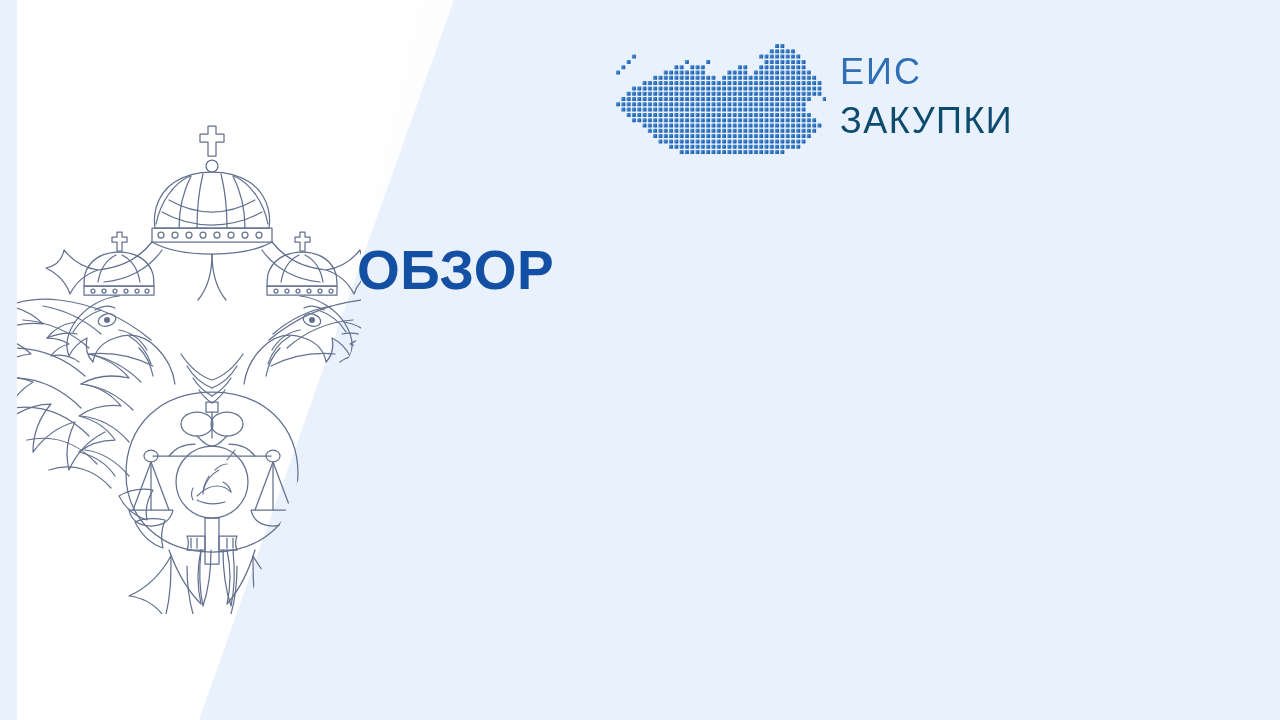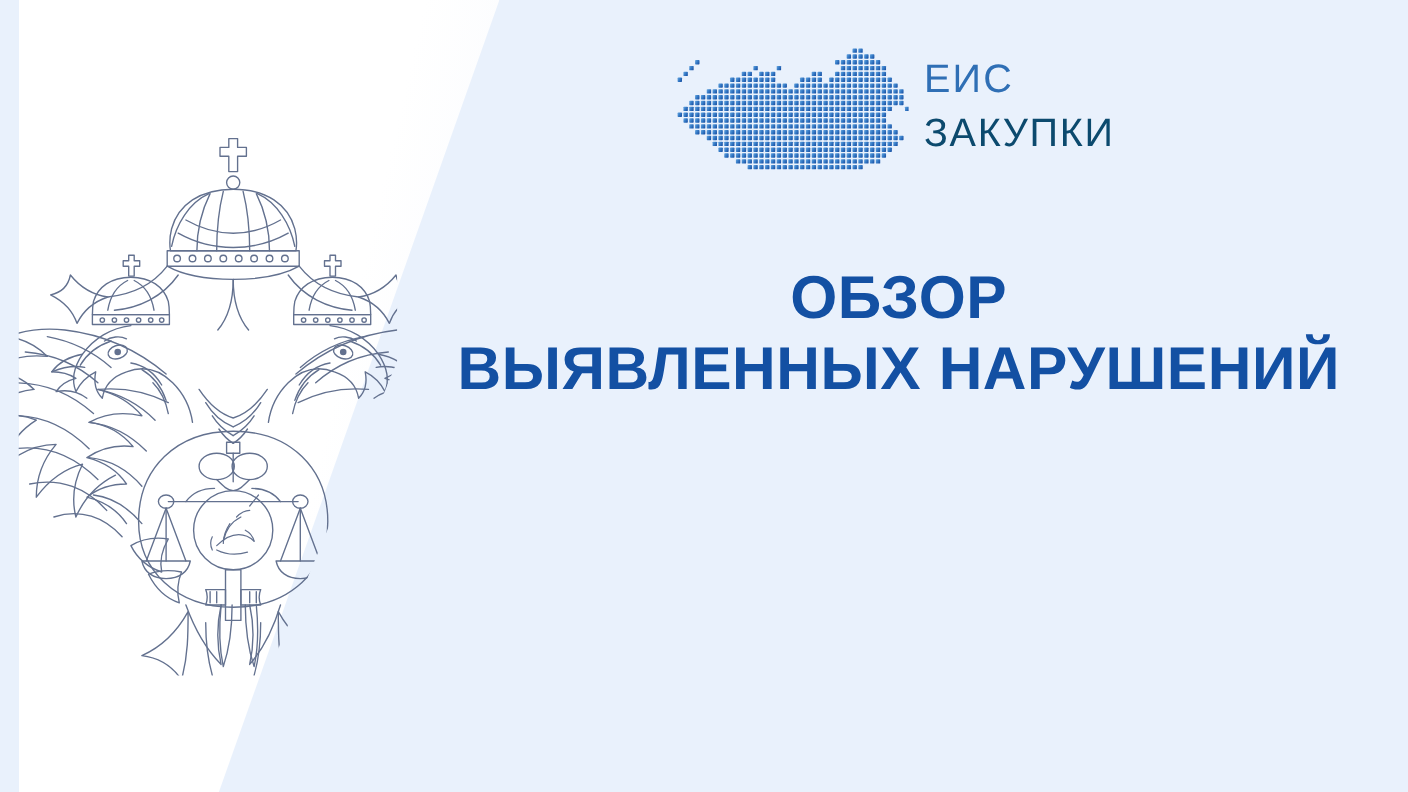--- a/index.html
+++ b/index.html
@@ -42,21 +42,21 @@
     font-family:"Liberation Sans","DejaVu Sans",sans-serif;
   }
   .logo-zak{
     font-size:36px;letter-spacing:1.5px;color:#0c4a6e;font-weight:400;margin-top:13px;
     font-family:"Liberation Sans","DejaVu Sans",sans-serif;
   }
 
   
   .title-block{
     position:absolute;left:340px;top:238px;width:920px;
-    text-align:center;color:#1350a3;font-weight:bold;
+    color:#1350a3;font-weight:bold;
     font-size:55px;line-height:1.18;letter-spacing:.5px;
     font-family:"Liberation Sans","DejaVu Sans",sans-serif;
   }
   .title-block .tl{display:block;white-space:nowrap;}
 </style>
 </head>
 <body>
 
 <div id="slide">
 
@@ -832,16 +832,15 @@
     </svg>
 
     <div class="logo-words">
       <span class="logo-eis">ЕИС</span>
       <span class="logo-zak">ЗАКУПКИ</span>
     </div>
   </div>
 
   <div class="title-block">
     <span class="tl">ОБЗОР</span>
-    <span class="tl">ВЫЯВЛЕННЫХ НАРУШЕНИЙ</span>
   </div>
 
 </div>
 
 </body></html>

